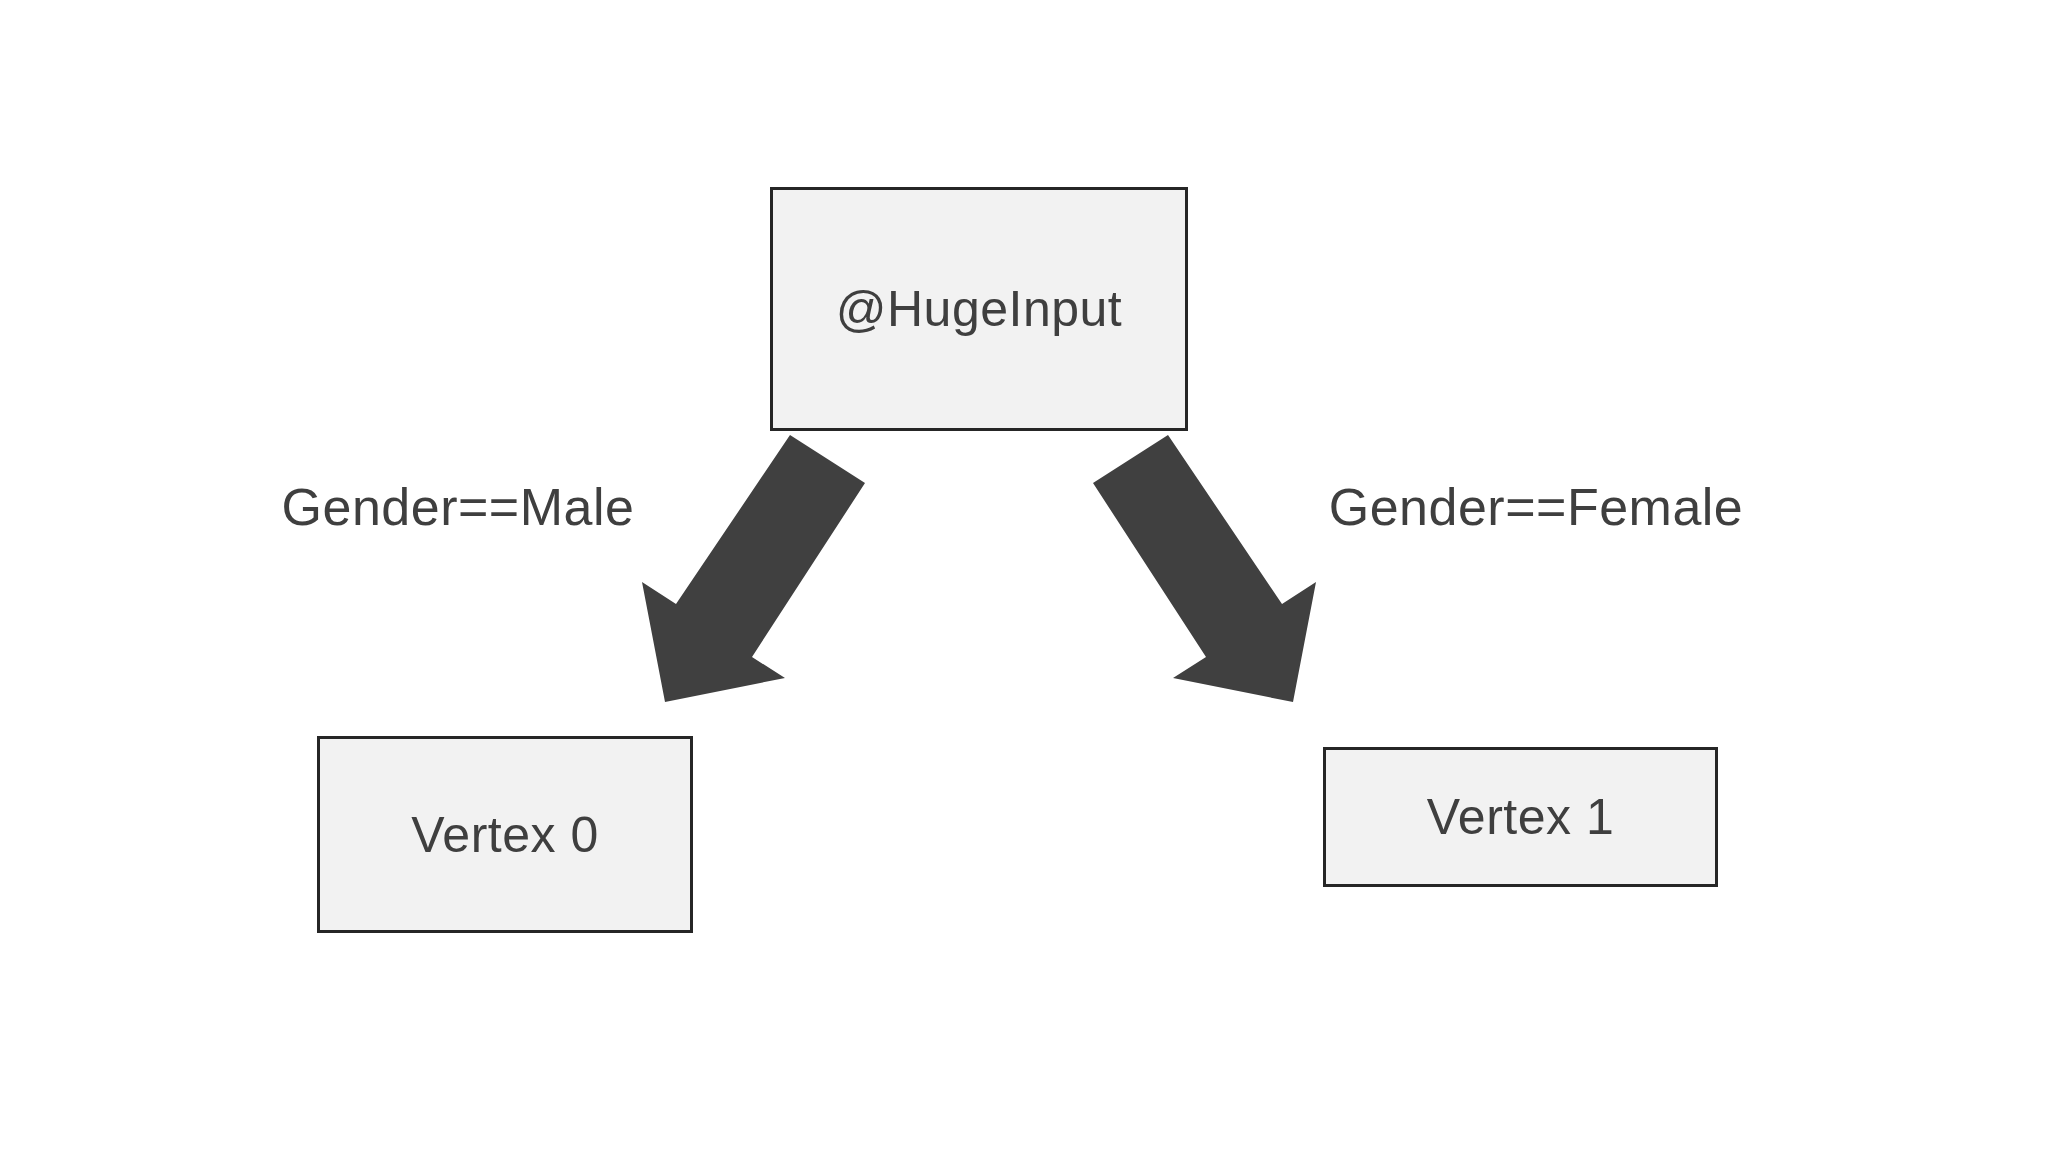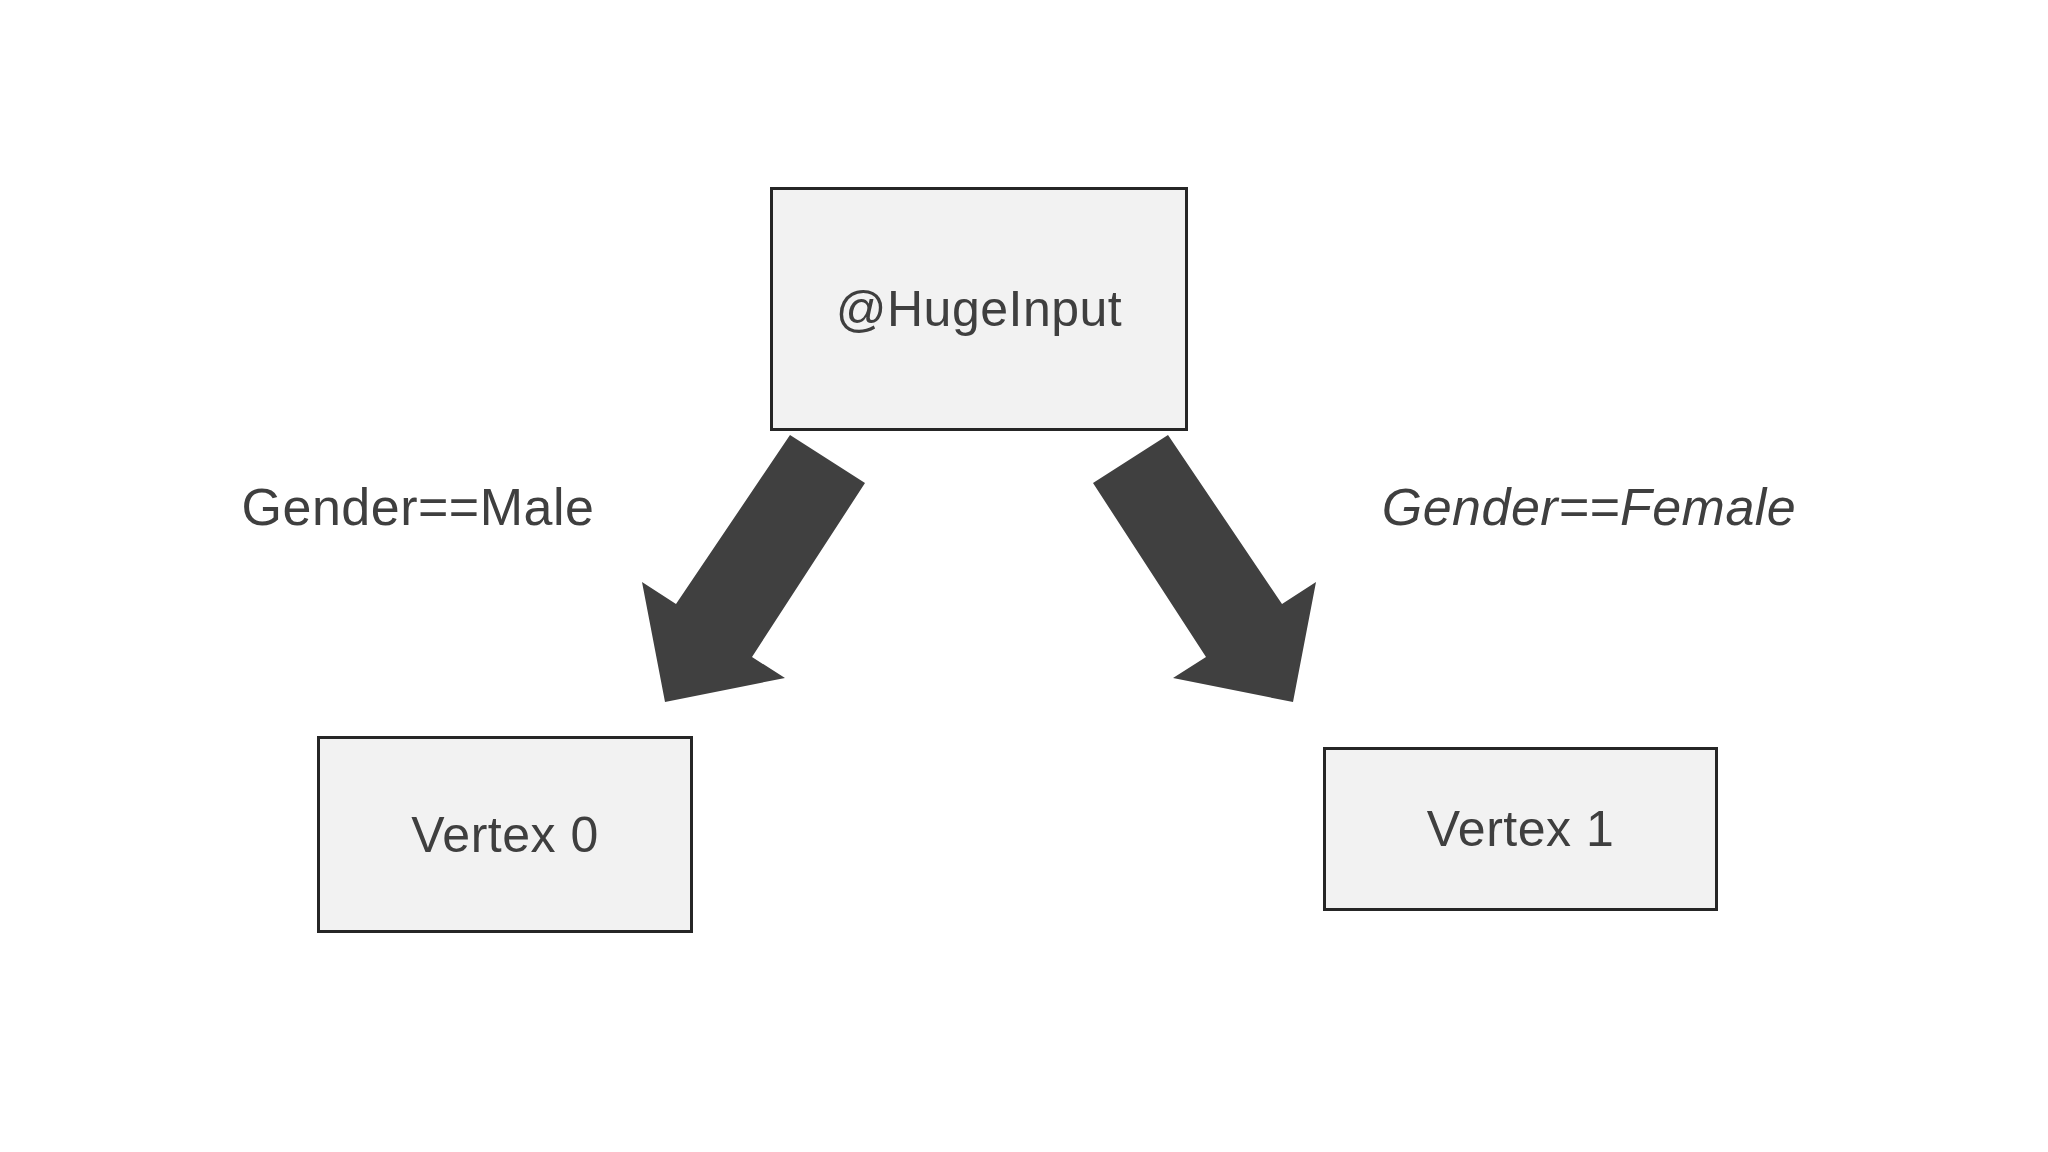--- a/index.html
+++ b/index.html
@@ -38,32 +38,33 @@
   }
   .node-label {
     font-size: 50px;
     font-weight: 300;
     color: var(--text);
     letter-spacing: 0.5px;
     white-space: nowrap;
   }
   .node-huge-input { left: 770px; top: 159px; width: 418px; height: 244px; margin-top: 28px; }
   .node-vertex-0   { left: 317px; top: 736px; width: 376px; height: 197px; }
-  .node-vertex-1   { left: 1323px; top: 747px; width: 395px; height: 164px; }
+  .node-vertex-1   { left: 1323px; top: 747px; width: 395px; height: 140px; }
   .edge-label {
     position: absolute;
     transform: translate(-50%, -50%);
     font-size: 52px;
     font-weight: 300;
     color: var(--text);
     letter-spacing: 0.5px;
     white-space: nowrap;
+    margin-left: 40px;
   }
   .edge-label-male   { left: 418px;  top: 507px; }
-  .edge-label-female { left: 1589px; top: 507px; font-style: italic; }
+  .edge-label-female { left: 1496px; top: 507px; }
 </style>
 </head>
 <body>
 
 <div class="canvas">
 
   <svg class="arrows-layer" viewBox="0 0 2048 1152" aria-hidden="true">
     <polygon points="790,435 865,483 752,657 785,678 665,702 642,582 676,604"></polygon>
     <polygon points="1168,435 1093,483 1206,657 1173,678 1293,702 1316,582 1282,604"></polygon>
   </svg>

